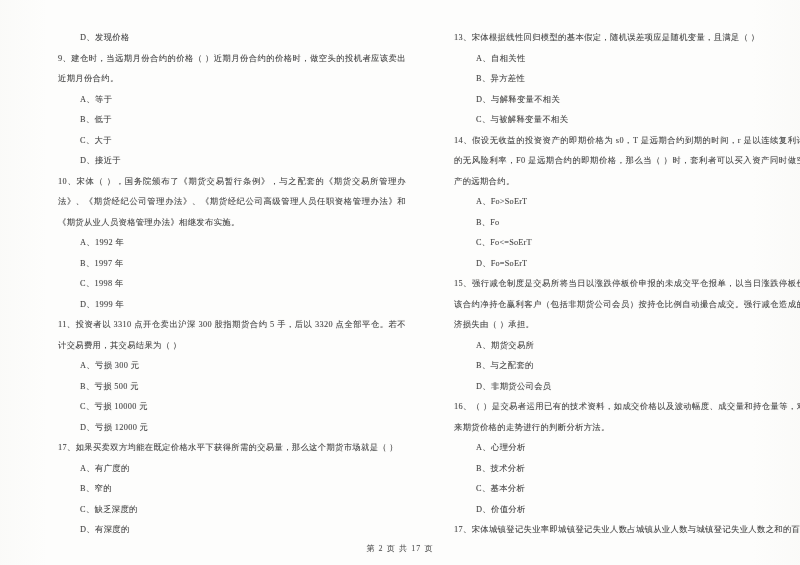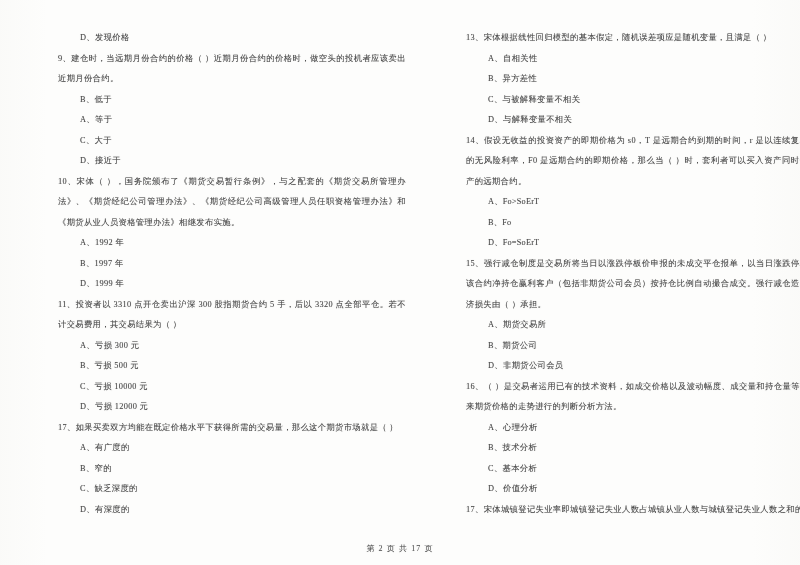--- a/index.html
+++ b/index.html
@@ -32,21 +32,21 @@
       linear-gradient(90deg, rgba(250,250,248,0.9) 0%, rgba(255,255,255,0) 6%, rgba(255,255,255,0) 94%, rgba(250,250,248,0.9) 100%);
     pointer-events: none;
   }
 
   .columns {
     position: absolute;
     top: 28px;
     left: 0;
     width: 800px;
     display: flex;
-    gap: 16px;
+    gap: 4px;
   }
 
   .col {
     width: 400px;
     box-sizing: border-box;
     padding: 0 6px 0 58px;
   }
   .col.right {
     padding: 0 4px 0 50px;
   }
@@ -113,28 +113,29 @@
 
 <div class="page">
 
   <div class="columns">
 
     <div class="col left">
 
       <div class="opt">D、发现价格</div>
 
       <div class="q q-stem">9、建仓时，当远期月份合约的价格（      ）近期月份合约的价格时，做空头的投机者应该卖出近期月份合约。</div>
+      <div class="opt">A、等于</div>
       <div class="opt">B、低于</div>
-      <div class="opt">A、等于</div>
       <div class="opt">C、大于</div>
       <div class="opt">D、接近于</div>
 
       <div class="q q-stem">10、宋体（      ），国务院颁布了《期货交易暂行条例》，与之配套的《期货交易所管理办法》、《期货经纪公司管理办法》、《期货经纪公司高级管理人员任职资格管理办法》和《期货从业人员资格管理办法》相继发布实施。</div>
       <div class="opt">A、1992 年</div>
       <div class="opt">B、1997 年</div>
+      <div class="opt">C、1998 年</div>
       <div class="opt">D、1999 年</div>
 
       <div class="q q-stem">11、投资者以 3310 点开仓卖出沪深 300 股指期货合约 5 手，后以 3320 点全部平仓。若不计交易费用，其交易结果为（      ）</div>
       <div class="opt">A、亏损 300 元</div>
       <div class="opt">B、亏损 500 元</div>
       <div class="opt">C、亏损 10000 元</div>
       <div class="opt">D、亏损 12000 元</div>
 
       <div class="q q-stem">17、如果买卖双方均能在既定价格水平下获得所需的交易量，那么这个期货市场就是（      ）</div>
       <div class="opt">A、有广度的</div>
@@ -142,31 +143,32 @@
       <div class="opt">C、缺乏深度的</div>
       <div class="opt">D、有深度的</div>
 
     </div>
 
     <div class="col right">
 
       <div class="q q-stem">13、宋体根据线性回归模型的基本假定，随机误差项应是随机变量，且满足（      ）</div>
       <div class="opt">A、自相关性</div>
       <div class="opt">B、异方差性</div>
+      <div class="opt">D、与解释变量不相关</div>
       <div class="opt">C、与被解释变量不相关</div>
-      <div class="opt">D、与解释变量不相关</div>
 
       <div class="q q-stem">14、假设无收益的投资资产的即期价格为 s0，T 是远期合约到期的时间，r 是以连续复利计算的无风险利率，F0 是远期合约的即期价格，那么当（      ）时，套利者可以买入资产同时做空资产的远期合约。</div>
       <div class="opt formula">A、Fo&gt;SoErT</div>
       <div class="opt formula">B、Fo</div>
+      <div class="opt formula">C、Fo&lt;=SoErT</div>
       <div class="opt formula">D、Fo=SoErT</div>
 
       <div class="q q-stem">15、强行减仓制度是交易所将当日以涨跌停板价申报的未成交平仓报单，以当日涨跌停板价与该合约净持仓赢利客户（包括非期货公司会员）按持仓比例自动撮合成交。强行减仓造成的经济损失由（      ）承担。</div>
       <div class="opt">A、期货交易所</div>
-      <div class="opt">B、期货公司</div>
+      <div class="opt">B、与之配套的</div>
       <div class="opt">D、非期货公司会员</div>
 
       <div class="q q-stem">16、（      ）是交易者运用已有的技术资料，如成交价格以及波动幅度、成交量和持仓量等，对未来期货价格的走势进行的判断分析方法。</div>
       <div class="opt">A、心理分析</div>
       <div class="opt">B、技术分析</div>
       <div class="opt">C、基本分析</div>
       <div class="opt">D、价值分析</div>
 
       <div class="q q-stem overflow-clip">17、宋体城镇登记失业率即城镇登记失业人数占城镇从业人数与城镇登记失业人数之和的百分</div>
 

